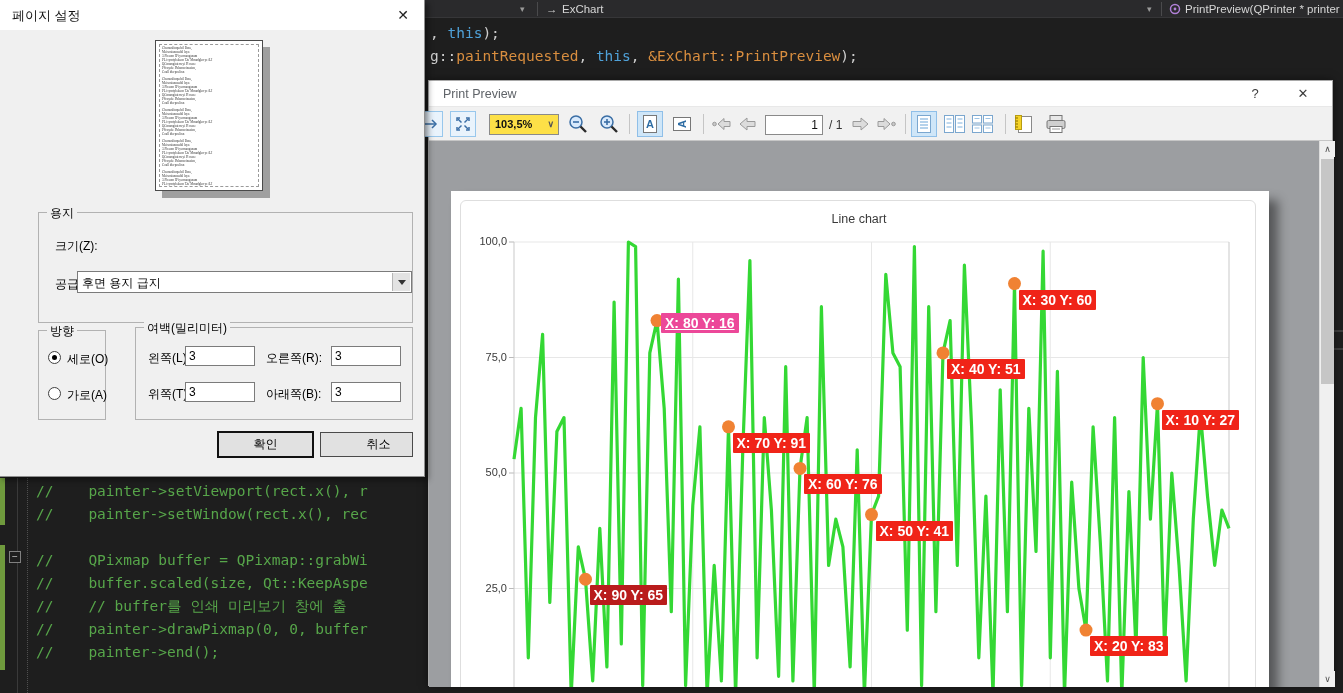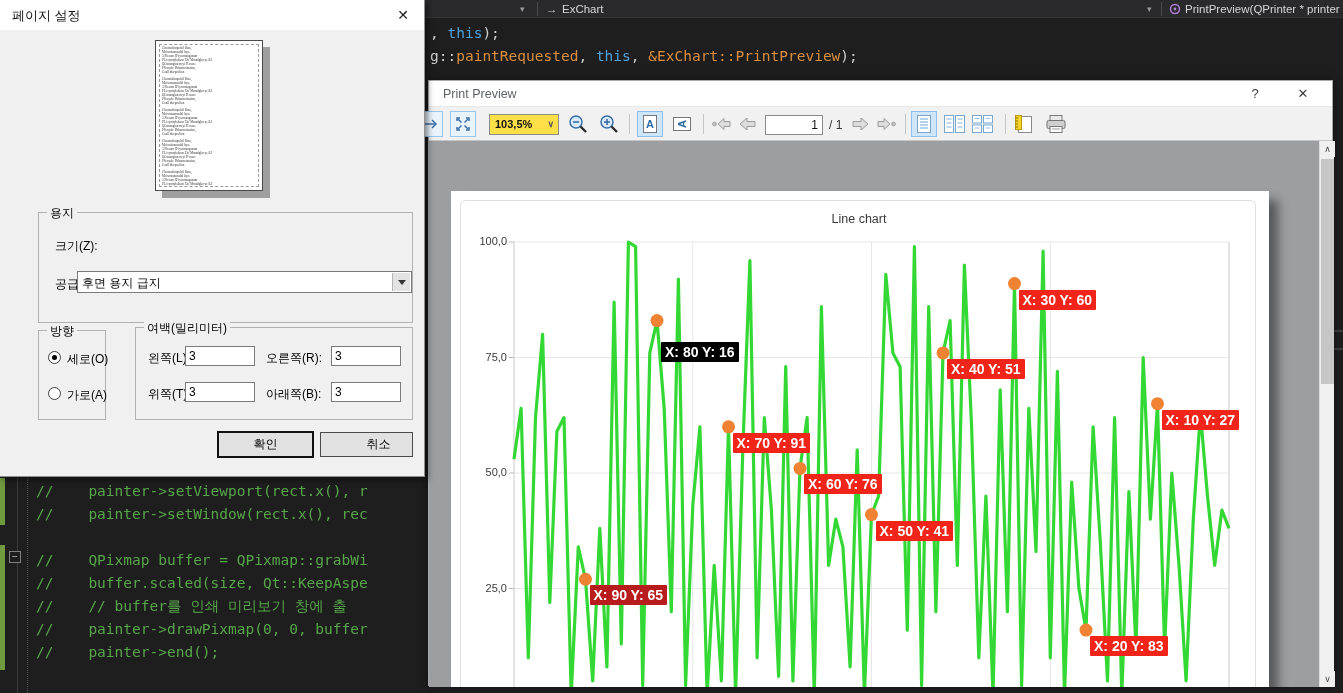--- a/index.html
+++ b/index.html
@@ -309,21 +309,21 @@
               <circle cx="553.5" cy="82.58" r="6.5" fill="#f08233"></circle>
               <circle cx="625" cy="429.08" r="6.5" fill="#f08233"></circle>
               <circle cx="696.5" cy="202.70000000000002" r="6.5" fill="#f08233"></circle>
             </svg>
           <div id="chart-overlays">
               <div class="ytick" style="left: 0px; top: 34px;">100,0</div>
               <div class="ytick" style="left: 0px; top: 149.5px;">75,0</div>
               <div class="ytick" style="left: 0px; top: 265px;">50,0</div>
               <div class="ytick" style="left: 0px; top: 380.5px;">25,0</div>
               <div class="marker-label" style="left: 128.5px; top: 384.26px; background: #b91c1c;">X: 90 Y: 65</div>
-              <div class="marker-label" style="left: 200px; top: 141px; background: #000000;">X: 80 Y: 16</div>
+              <div class="marker-label" style="left: 200px; top: 112px; background: #ec4899; text-decoration: underline;">X: 80 Y: 16</div>
               <div class="marker-label" style="left: 271.5px; top: 231.8px; background: rgb(240, 36, 24);">X: 70 Y: 91</div>
               <div class="marker-label" style="left: 343px; top: 273.38px; background: rgb(240, 36, 24);">X: 60 Y: 76</div>
               <div class="marker-label" style="left: 414.5px; top: 319.58px; background: rgb(240, 36, 24);">X: 50 Y: 41</div>
               <div class="marker-label" style="left: 486px; top: 157.88px; background: rgb(240, 36, 24);">X: 40 Y: 51</div>
               <div class="marker-label" style="left: 557.5px; top: 88.58px; background: rgb(240, 36, 24);">X: 30 Y: 60</div>
               <div class="marker-label" style="left: 629px; top: 435.08px; background: rgb(240, 36, 24);">X: 20 Y: 83</div>
               <div class="marker-label" style="left: 700.5px; top: 208.7px; background: rgb(240, 36, 24);">X: 10 Y: 27</div>
             </div>
         </div>
       </div>

